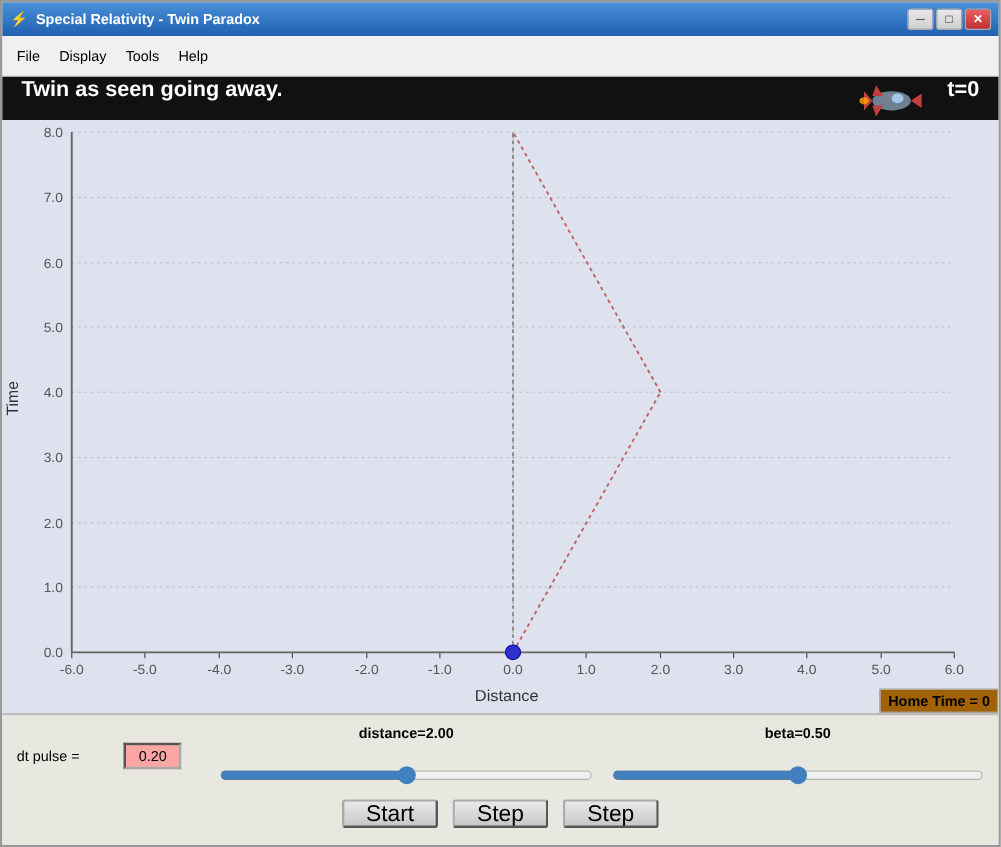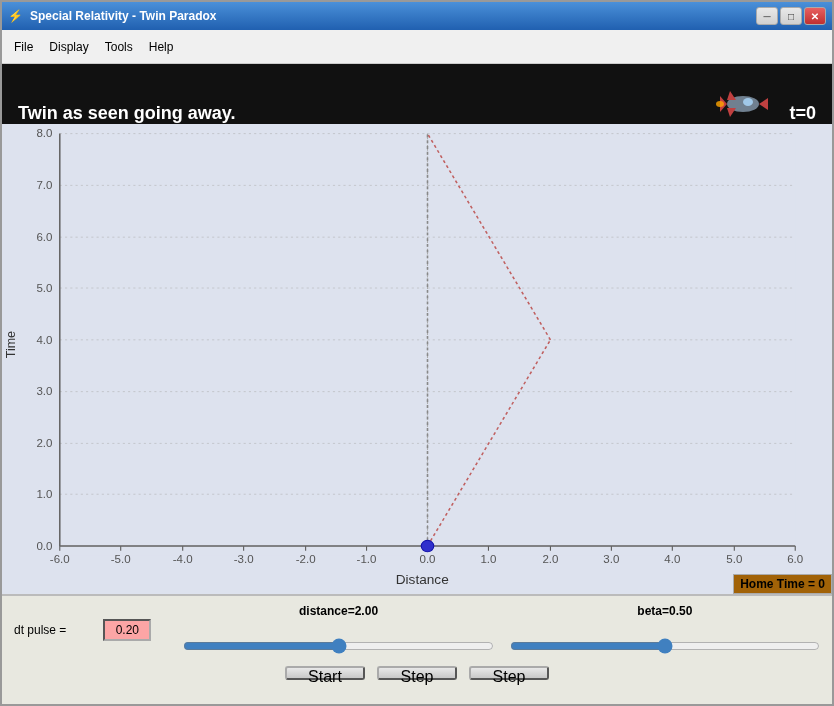--- a/index.html
+++ b/index.html
@@ -83,23 +83,23 @@
     .menu-item {
       padding: 2px 8px;
       cursor: pointer;
       font-size: 12px;
       color: #000;
     }
 
     
     .header-bar {
       background: #111;
-      height: 60px;
-      display: flex;
-      align-items: flex-end;
+      height: 36px;
+      display: flex;
+      align-items: flex-start;
       padding: 0 16px;
       flex-shrink: 0;
       color: white;
       font-size: 18px;
       font-weight: bold;
     }
     .header-title {
       flex: 1;
     }
     .header-rocket {
@@ -225,24 +225,24 @@
     }
 
     .buttons-row {
       display: flex;
       justify-content: center;
       gap: 12px;
       margin-top: 4px;
     }
     .action-btn {
       width: 80px;
-      height: 14px;
+      height: 24px;
       background: linear-gradient(to bottom, #e8e8e8, #c8c8c8);
       border: 2px outset #aaa;
-      font-size: 16px;
+      font-size: 19px;
       cursor: pointer;
       border-radius: 3px;
       text-align: center;
     }
   </style>
 </head>
 <body>
 
 <div class="window">
 

